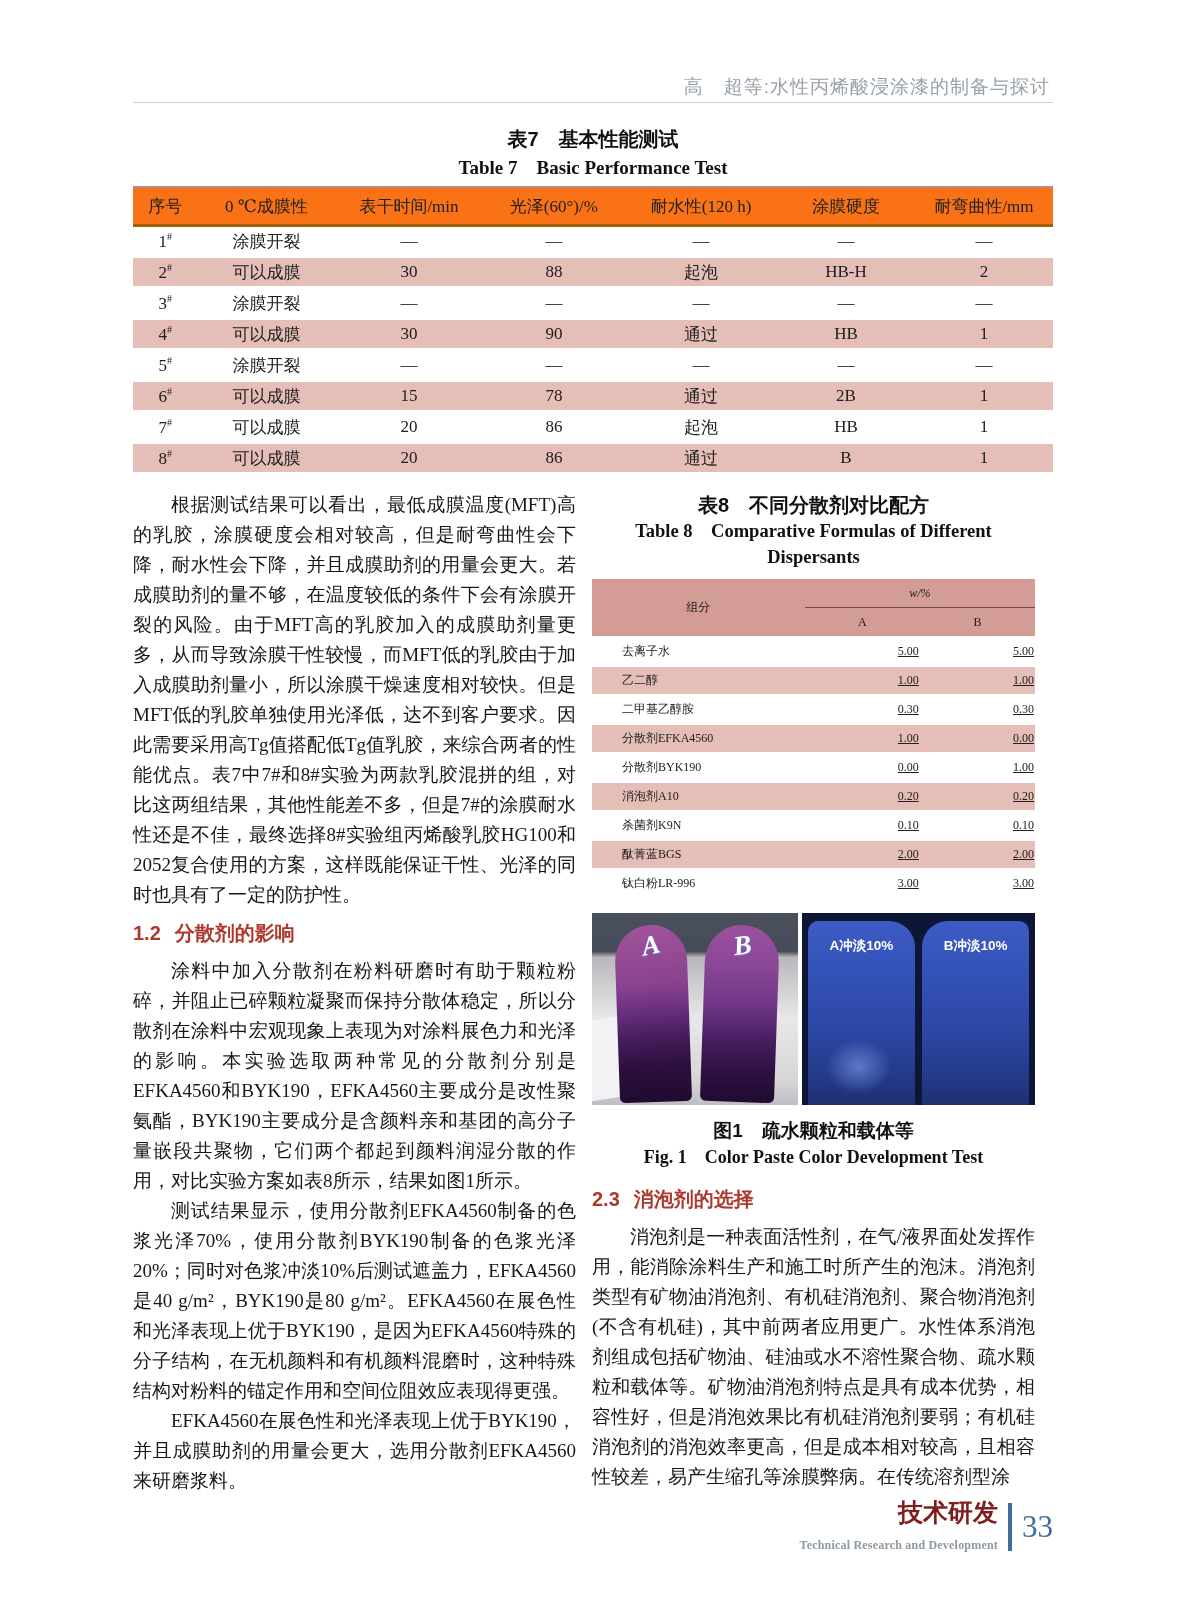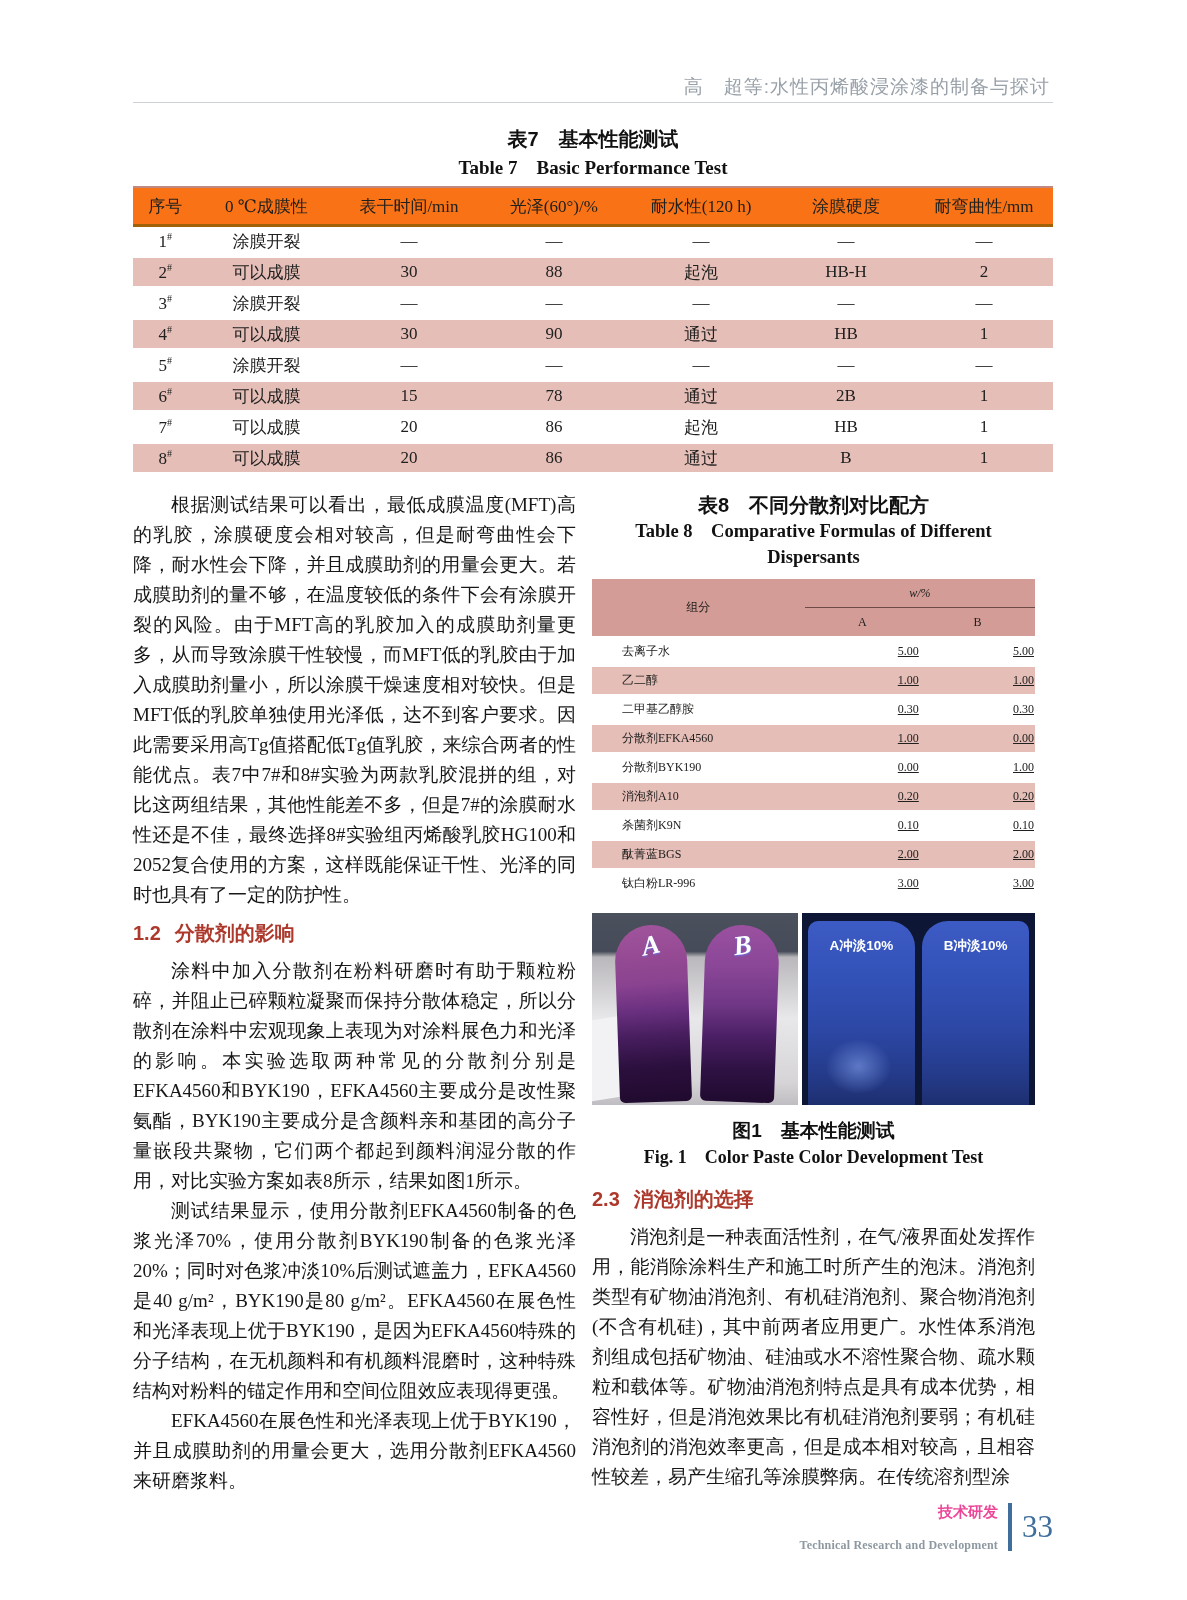--- a/index.html
+++ b/index.html
@@ -75,21 +75,21 @@
         font-family:"Liberation Sans","DejaVu Sans",sans-serif;font-size:13.5px;font-weight:bold;}
   .fig-cap-zh{margin:13px 0 0 0;text-align:center;font-family:"Liberation Sans","DejaVu Sans",sans-serif;
         font-weight:bold;font-size:19px;color:#111;line-height:26px;}
   .fig-cap-en{margin:0 0 10px 0;text-align:center;font-weight:bold;font-size:18px;color:#111;line-height:26px;}
   .h23{margin-top:14px;}
 
   
   .footer{position:absolute;top:1500px;right:134px;display:flex;align-items:center;gap:10px;}
   .footer-text{display:flex;flex-direction:column;align-items:flex-end;}
   .footer-zh{font-family:"Liberation Sans","DejaVu Sans",sans-serif;font-weight:bold;
-        font-size:15px;color:#ec4899;line-height:24px;}
+        font-size:25px;color:#7f1d1d;line-height:24px;}
   .footer-en{font-size:12px;font-weight:bold;color:#8d98a1;line-height:18px;letter-spacing:.2px;margin-top:12px;}
   .footer-bar{width:4px;height:48px;background:#3f6e9c;}
   .footer-num{font-size:31px;color:#3f6e9c;line-height:48px;}
 </style>
 </head>
 <body>
 
 <div class="page">
 
   <div class="running-header">高　超等:水性丙烯酸浸涂漆的制备与探讨</div>
@@ -274,21 +274,21 @@
         <div class="photo photo-right">
           <div class="rpanel rpanel-a">
             <div class="rpanel-label">A冲淡10%</div>
           </div>
           <div class="rpanel rpanel-b">
             <div class="rpanel-label">B冲淡10%</div>
           </div>
         </div>
       </div>
 
-      <div class="fig-cap-zh">图1　基本性能测试</div>
+      <div class="fig-cap-zh">图1　疏水颗粒和载体等</div>
       <div class="fig-cap-en">Fig. 1　Color Paste Color Development Test</div>
 
       <div class="sec-head h23">
         <span class="num">2.3</span><span>消泡剂的选择</span>
       </div>
       <p>消泡剂是一种表面活性剂，在气/液界面处发挥作用，能消除涂料生产和施工时所产生的泡沫。消泡剂类型有矿物油消泡剂、有机硅消泡剂、聚合物消泡剂(不含有机硅)，其中前两者应用更广。水性体系消泡剂组成包括矿物油、硅油或水不溶性聚合物、疏水颗粒和载体等。矿物油消泡剂特点是具有成本优势，相容性好，但是消泡效果比有机硅消泡剂要弱；有机硅消泡剂的消泡效率更高，但是成本相对较高，且相容性较差，易产生缩孔等涂膜弊病。在传统溶剂型涂</p>
     </div>
 
   </div>
 

